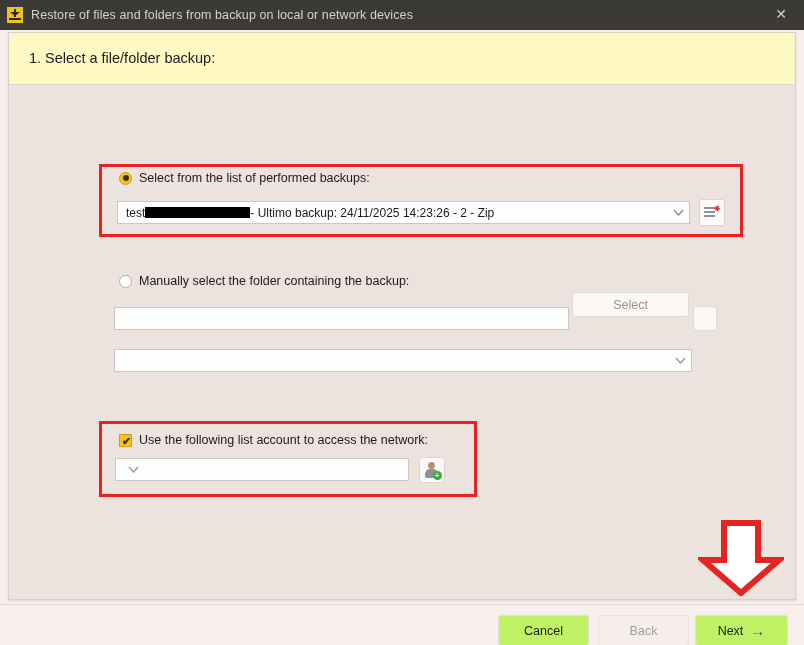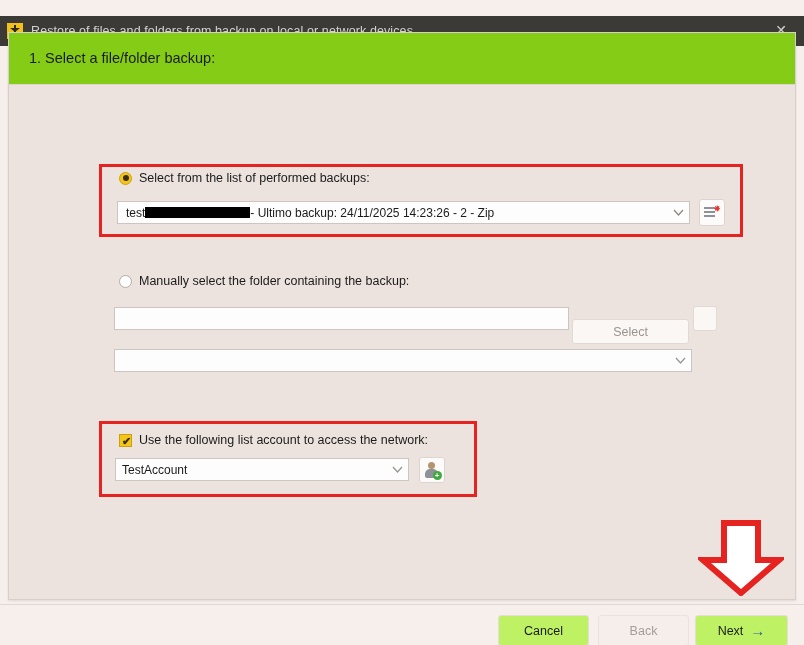--- a/index.html
+++ b/index.html
@@ -15,21 +15,20 @@
   }
 
   
   #titlebar {
     position: absolute;
     left: 0; top: 0;
     width: 804px; height: 30px;
     background: #3b3a37;
     display: flex;
     align-items: center;
-    margin-top: 16px;
   }
   #app-icon {
     width: 16px; height: 16px;
     margin-left: 7px;
     background: #f2c21c;
     position: relative;
     flex: none;
   }
   #app-icon .stem {
     position: absolute;
@@ -75,21 +74,21 @@
     background: #ece3de;
     border: 1px solid #d9cfc9;
     box-shadow: 0 1px 2px rgba(0,0,0,0.10);
   }
 
   
   #step-header {
     position: absolute;
     left: 0; top: 0;
     width: 786px; height: 52px;
-    background: #84cc16;
+    background: #fef9c3;
     border-bottom: 1px solid #ded5cf;
   }
   #step-title {
     position: absolute;
     left: 20px; top: 17px;
     font-size: 14.5px;
     color: #1b1b1b;
   }
 
   
@@ -294,21 +293,21 @@
 
   <div class="radio-row" style="left:110px; top:241px;">
     <span class="radio-outer off"></span>
     <span class="ctl-label">Manually select the folder containing the backup:</span>
   </div>
 
   <div class="combo" style="left:105px; top:274px; width:455px;">
     <span class="val"></span>
   </div>
 
-  <div class="plainbtn disabled" style="left:563px; top:286px; width:117px; height:25px;">Select</div>
+  <div class="plainbtn disabled" style="left:563px; top:259px; width:117px; height:25px;">Select</div>
 
   <div class="plainbtn" style="left:684px; top:273px; width:24px; height:25px;"></div>
 
   <div class="combo" style="left:105px; top:316px; width:578px;">
     <span class="val"></span>
     <span class="chev">
       <svg width="11" height="7" viewBox="0 0 11 7">
           <path d="M1 1 L5.5 6 L10 1" stroke="#9b958f" stroke-width="1.3" fill="none"></path>
         </svg>
     </span>
@@ -317,21 +316,20 @@
   <div id="section-user-account"></div>
 
   <div class="radio-row" style="left:110px; top:400px;">
     <span class="checkbox">
         <span class="tick">✔</span>
       </span>
     <span class="ctl-label">Use the following list account to access the network:</span>
   </div>
 
   <div class="combo" style="left:106px; top:425px; width:294px;">
-    <span class="val">TestAccount</span>
     <span class="chev">
       <svg width="11" height="7" viewBox="0 0 11 7">
           <path d="M1 1 L5.5 6 L10 1" stroke="#9b958f" stroke-width="1.3" fill="none"></path>
         </svg>
     </span>
   </div>
 
   <div class="iconbtn" style="left:410px; top:424px; width:26px; height:26px;">
     <span class="usericon">
       <span class="head"></span>

